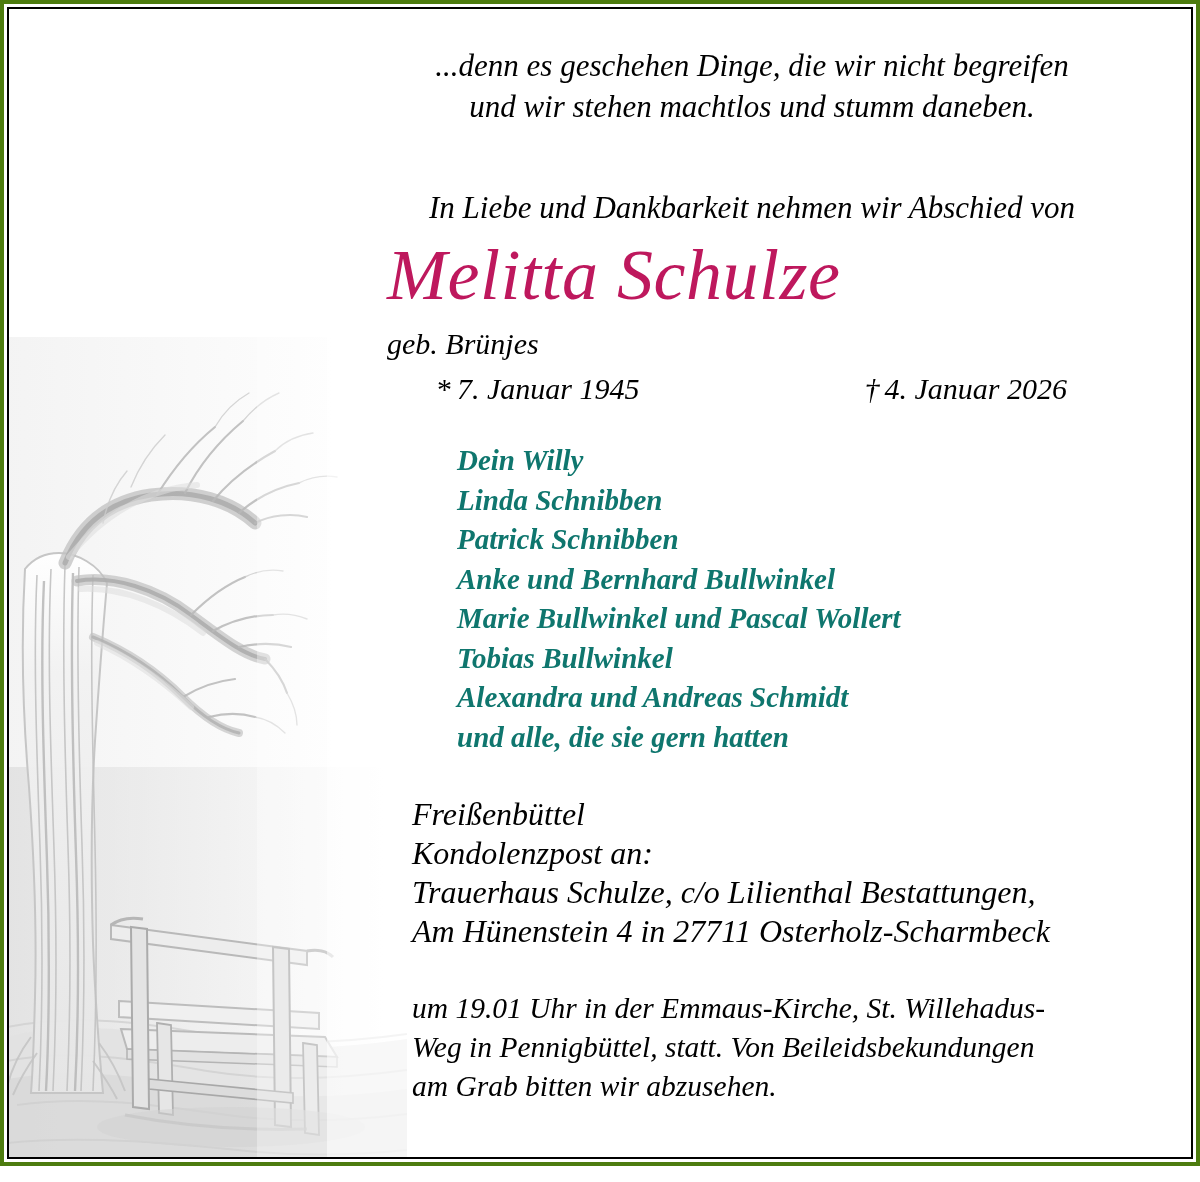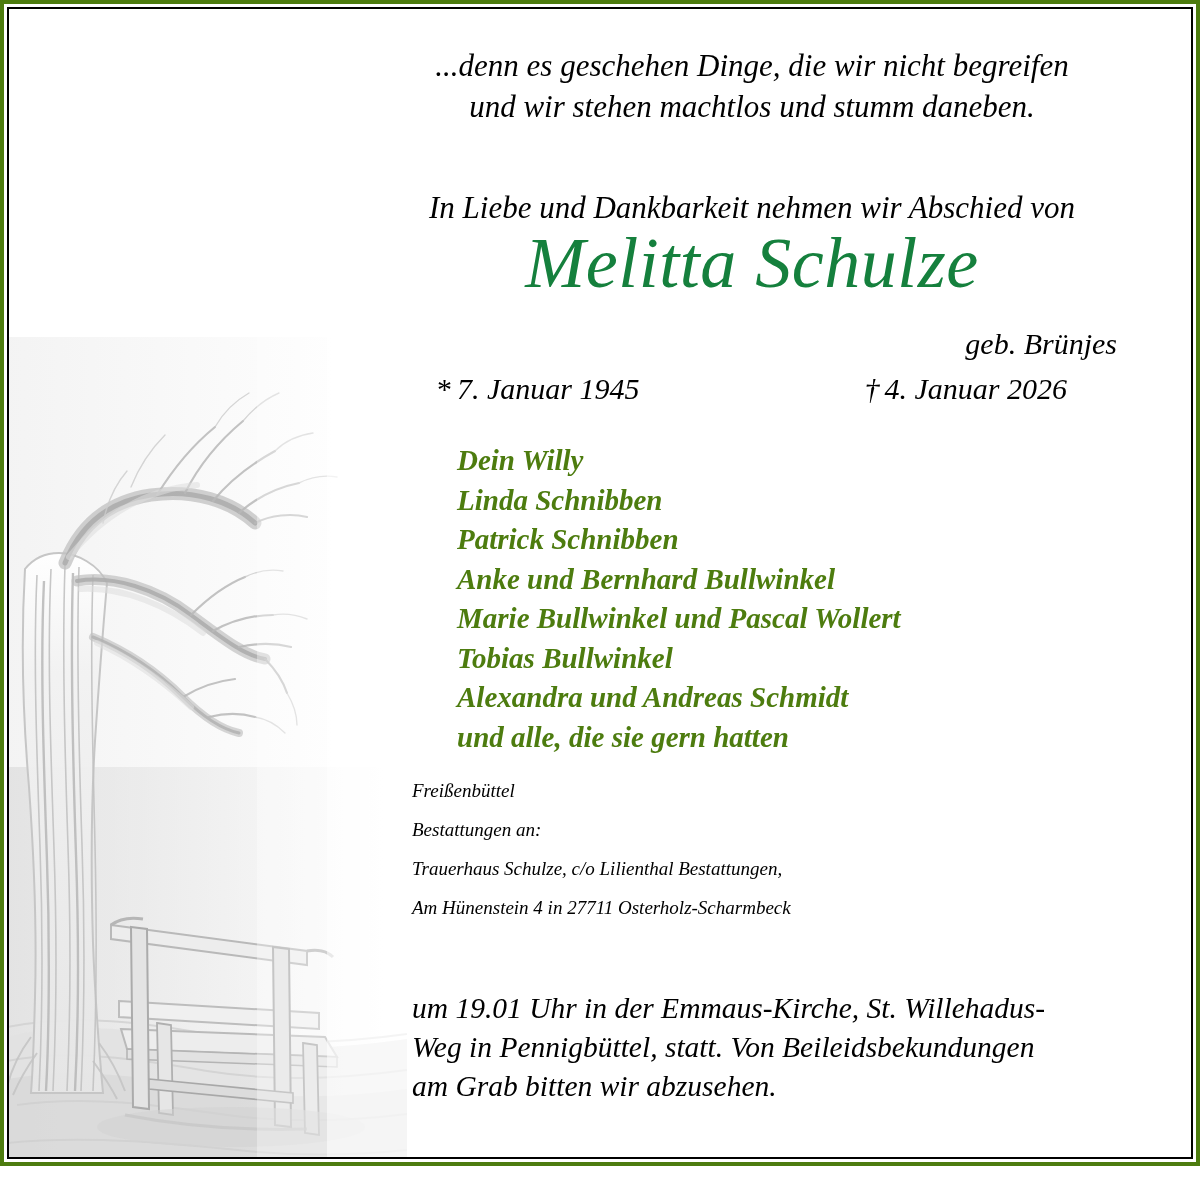--- a/index.html
+++ b/index.html
@@ -85,37 +85,36 @@
     font-size: 31px;
     line-height: 41px;
     color: #000;
     white-space: nowrap;
     margin-top: 32px;
   }
 
   .name {
     position: absolute;
     left: 380px;
-    top: 216px;
+    top: 228px;
     width: 730px;
-    text-align: center;
     font-style: italic;
     font-size: 72px;
     line-height: 80px;
     letter-spacing: 0.5px;
-    color: #15803d;
+    color: #be185d;
     white-space: nowrap;
   }
 
   .maiden {
     position: absolute;
     left: 380px;
     top: 318px;
     width: 730px;
-    text-align: right;
+    text-align: left;
     font-style: italic;
     font-size: 30px;
     line-height: 38px;
     color: #000;
     white-space: nowrap;
   }
 
   .dates {
     position: absolute;
     left: 430px;
@@ -137,31 +136,31 @@
 
   .mourners {
     position: absolute;
     left: 450px;
     top: 434px;
     width: 660px;
     font-style: italic;
     font-weight: bold;
     font-size: 29px;
     line-height: 39.5px;
-    color: #4d7c0f;
+    color: #0f766e;
   }
   .mourners div { white-space: nowrap; }
 
   .address {
     position: absolute;
     left: 405px;
-    top: 764px;
+    top: 788px;
     width: 740px;
     font-style: italic;
-    font-size: 19px;
+    font-size: 32px;
     line-height: 39px;
     color: #000;
   }
   .address div { white-space: nowrap; }
 
   .service {
     position: absolute;
     left: 405px;
     top: 982px;
     width: 740px;
@@ -347,21 +346,21 @@
         <div>Patrick Schnibben</div>
         <div>Anke und Bernhard Bullwinkel</div>
         <div>Marie Bullwinkel und Pascal Wollert</div>
         <div>Tobias Bullwinkel</div>
         <div>Alexandra und Andreas Schmidt</div>
         <div>und alle, die sie gern hatten</div>
       </div>
 
       <div class="address">
         <div>Freißenbüttel</div>
-        <div>Bestattungen an:</div>
+        <div>Kondolenzpost an:</div>
         <div>Trauerhaus Schulze, c/o Lilienthal Bestattungen,</div>
         <div>Am Hünenstein 4 in 27711 Osterholz-Scharmbeck</div>
       </div>
 
       <div class="service">
         <div>um 19.01 Uhr in der Emmaus-Kirche, St. Willehadus-</div>
         <div>Weg in Pennigbüttel, statt. Von Beileidsbekundungen</div>
         <div>am Grab bitten wir abzusehen.</div>
       </div>
 

